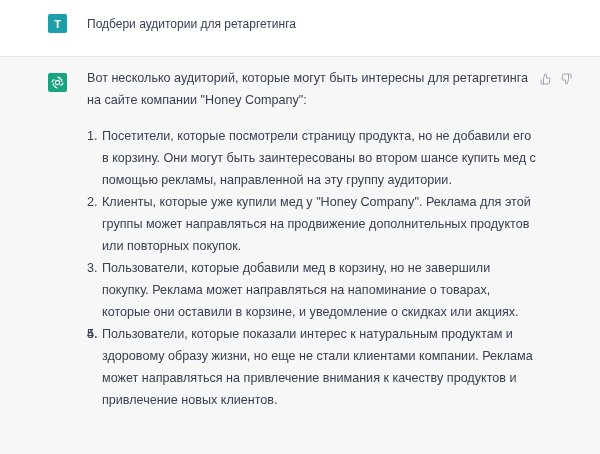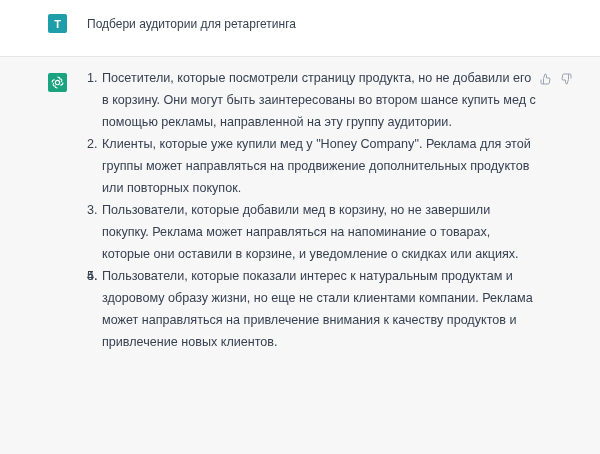--- a/index.html
+++ b/index.html
@@ -46,20 +46,21 @@
 
 <div class="bot-row">
   <div class="avatar bot" style="top:16px">
     <svg width="13" height="13" viewBox="0 0 24 24" fill="none" stroke="#fff" stroke-width="2">
       <circle cx="12" cy="12" r="4"></circle>
       <path d="M12 2 a5 5 0 0 1 5 5 M22 12 a5 5 0 0 1-5 5 M12 22 a5 5 0 0 1-5-5 M2 12 a5 5 0 0 1 5-5 M19 5 a5 5 0 0 1 0 6 M5 19 a5 5 0 0 1 0-6"></path>
     </svg>
   </div>
 
   <div class="bot-content">
+    <p>Вот несколько аудиторий, которые могут быть интересны для ретаргетинга на сайте компании "Honey Company":</p>
     <ol>
       <li><span class="num">1.</span><span>Посетители, которые посмотрели страницу продукта, но не добавили его в корзину. Они могут быть заинтересованы во втором шансе купить мед с помощью рекламы, направленной на эту группу аудитории.</span></li>
       <li><span class="num">2.</span><span>Клиенты, которые уже купили мед у "Honey Company". Реклама для этой группы может направляться на продвижение дополнительных продуктов или повторных покупок.</span></li>
       <li><span class="num">3.</span><span>Пользователи, которые добавили мед в корзину, но не завершили покупку. Реклама может направляться на напоминание о товарах, которые они оставили в корзине, и уведомление о скидках или акциях.</span></li>
       <li><span class="num">4.</span></li>
       <li><span class="num">5.</span><span>Пользователи, которые показали интерес к натуральным продуктам и здоровому образу жизни, но еще не стали клиентами компании. Реклама может направляться на привлечение внимания к качеству продуктов и привлечение новых клиентов.</span></li>
     </ol>
   </div>
 
   <div class="feedback">

